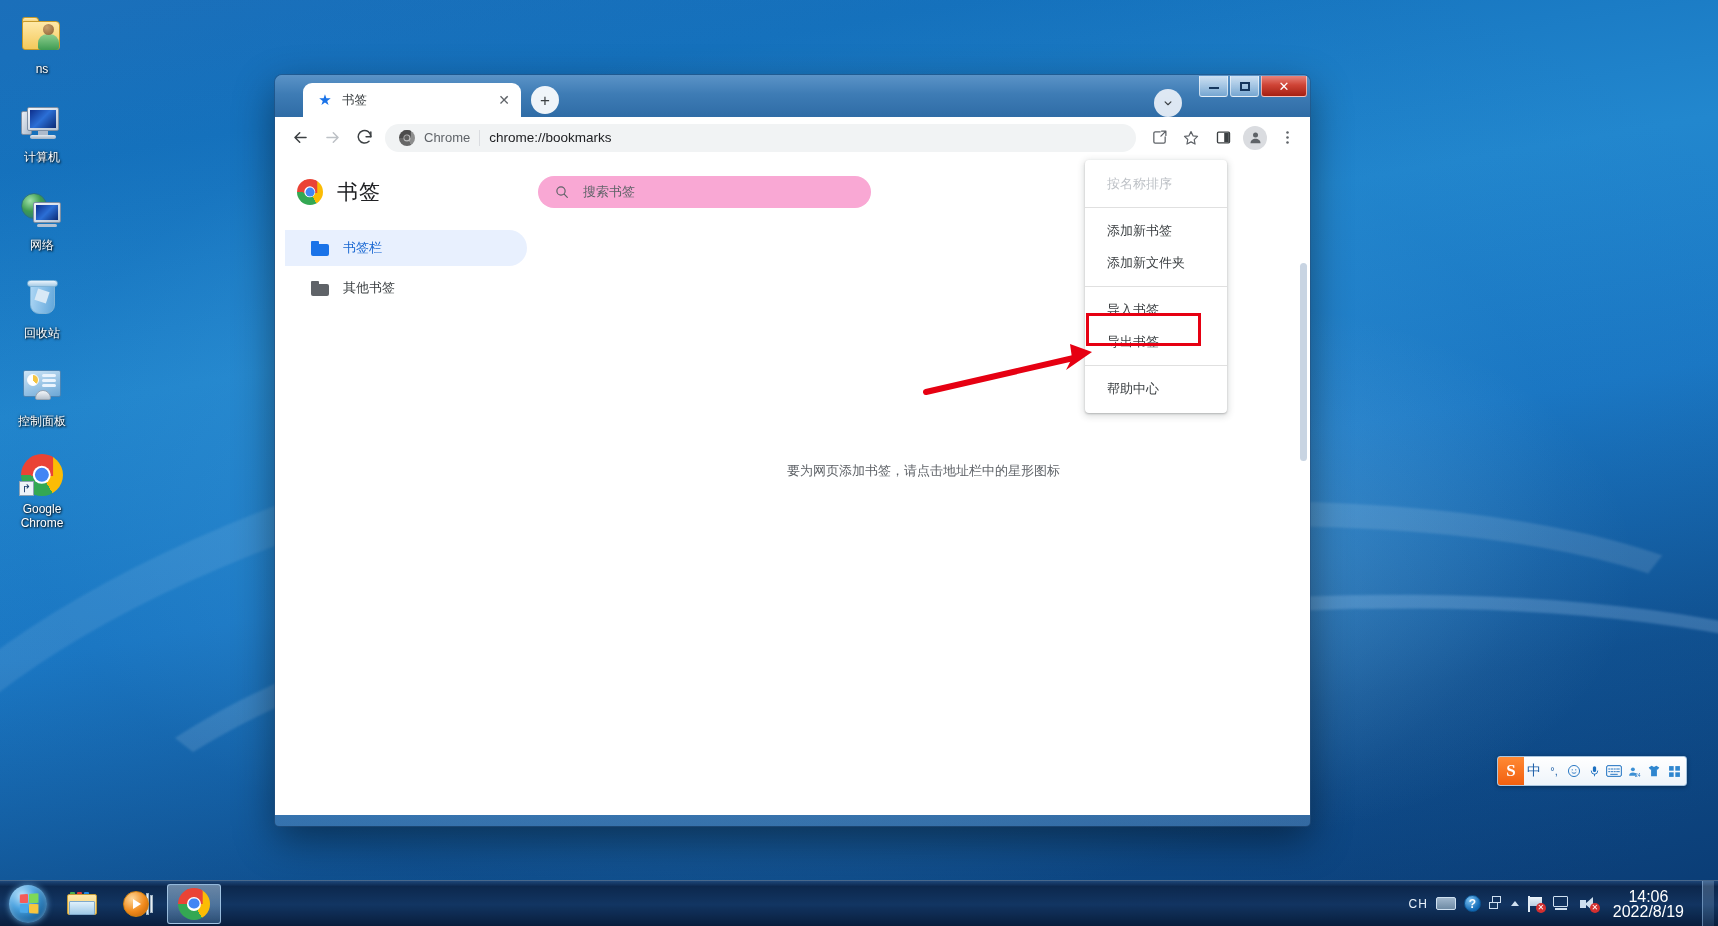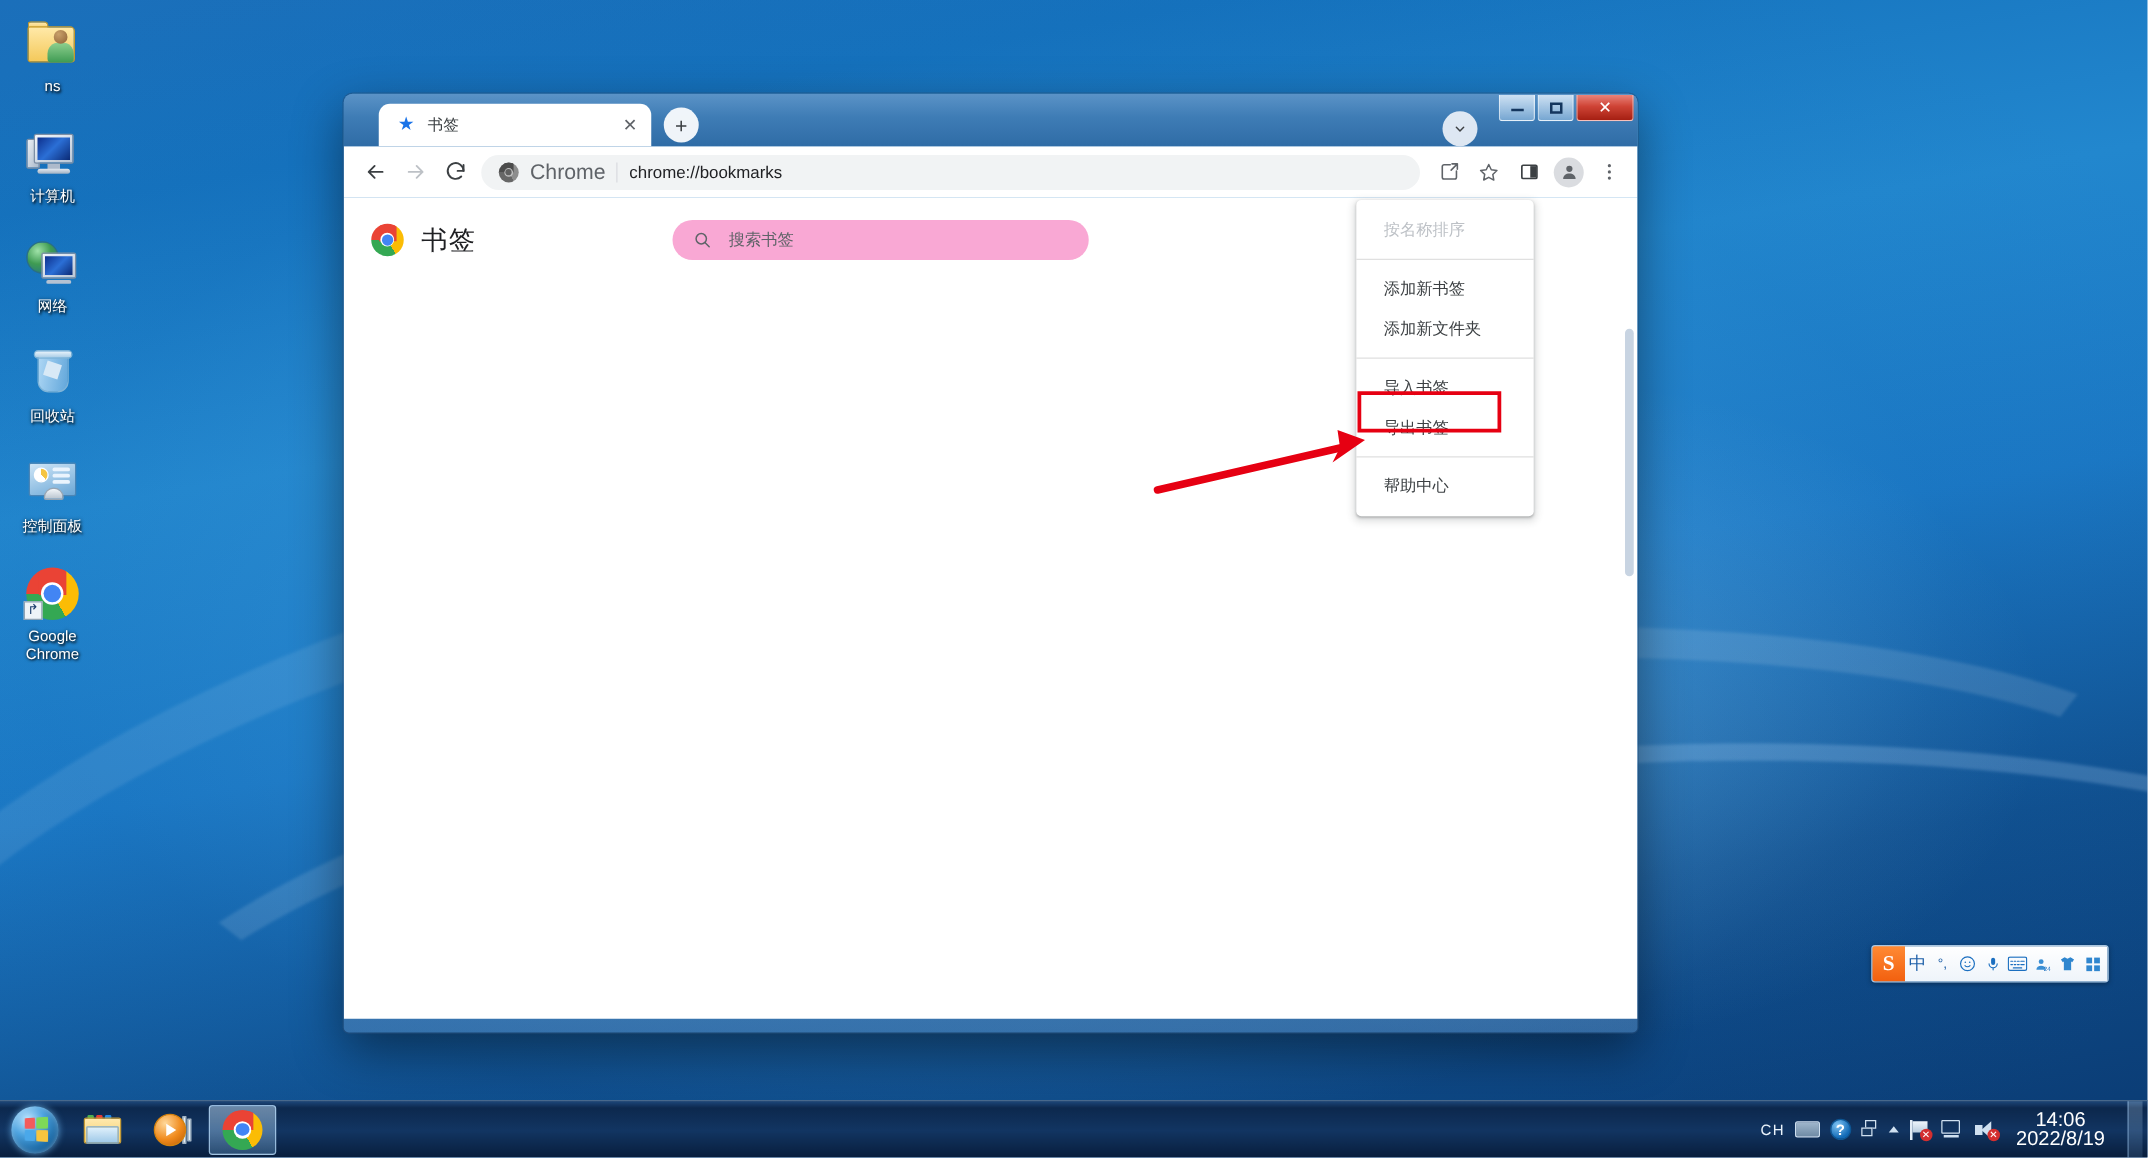--- a/index.html
+++ b/index.html
@@ -179,21 +179,21 @@
   }
   .tb-btn { width: 30px; height: 30px; border-radius: 50%; display:flex; align-items:center; justify-content:center;
     color:#5f6368; flex: none; }
   .tb-btn.disabled { color:#bdc1c6; }
   #omnibox {
     flex: 1; height: 28px; margin: 0 6px 0 4px; border-radius: 14px;
     background: #f1f3f4; display:flex; align-items:center; padding: 0 14px; gap: 9px;
     min-width: 0;
   }
   #omnibox .chip-icon { width:16px; height:16px; flex:none; }
-  #omnibox .chip-text { font-size: 17px; color:#5f6368; white-space:nowrap; }
+  #omnibox .chip-text { font-size: 13px; color:#5f6368; white-space:nowrap; }
   #omnibox .divider { width:1px; height:16px; background:#dadce0; flex:none; }
   #omnibox .url { font-size: 13.5px; color:#202124; white-space:nowrap; overflow:hidden; }
   .avatar { width:24px; height:24px; border-radius:50%; background:#dadce0; display:flex; align-items:center; justify-content:center; }
 
   #content {
     position: relative;
     height: 657px; background:#ffffff; overflow:hidden;
   }
   #bm-header { display:flex; align-items:center; padding: 14px 0 10px 22px; height: 64px; }
   #bm-header .bm-logo { width: 26px; height: 26px; margin-right: 14px; flex:none; }
@@ -521,21 +521,40 @@
         <div id="bm-search">
           <svg width="16" height="16" viewBox="0 0 24 24">
             <circle cx="10.5" cy="10.5" r="6.2" fill="none" stroke="#5f6368" stroke-width="1.8"></circle>
             <path d="M15.2 15.2L20 20" stroke="#5f6368" stroke-width="1.8" stroke-linecap="round"></path>
           </svg>
           <span class="s-ph">搜索书签</span>
         </div>
       </div>
 
       <div id="bm-body">
-
+        <div id="bm-sidebar">
+          <div class="side-item active">
+            <span class="fi">
+                <i class="fi-tab"></i>
+                <i class="fi-body"></i>
+              </span>
+            <span>书签栏</span>
+          </div>
+          <div class="side-item">
+            <span class="fi">
+                <i class="fi-tab"></i>
+                <i class="fi-body"></i>
+              </span>
+            <span>其他书签</span>
+          </div>
+        </div>
+
+        <div id="bm-main">
+          <div id="empty-msg">要为网页添加书签，请点击地址栏中的星形图标</div>
+        </div>
       </div>
 
       <div id="page-scrollbar"></div>
     </div>
   </div>
 
   <div id="bm-menu">
     <div class="menu-item disabled">按名称排序</div>
     <div class="menu-sep"></div>
     <div class="menu-item">添加新书签</div>

